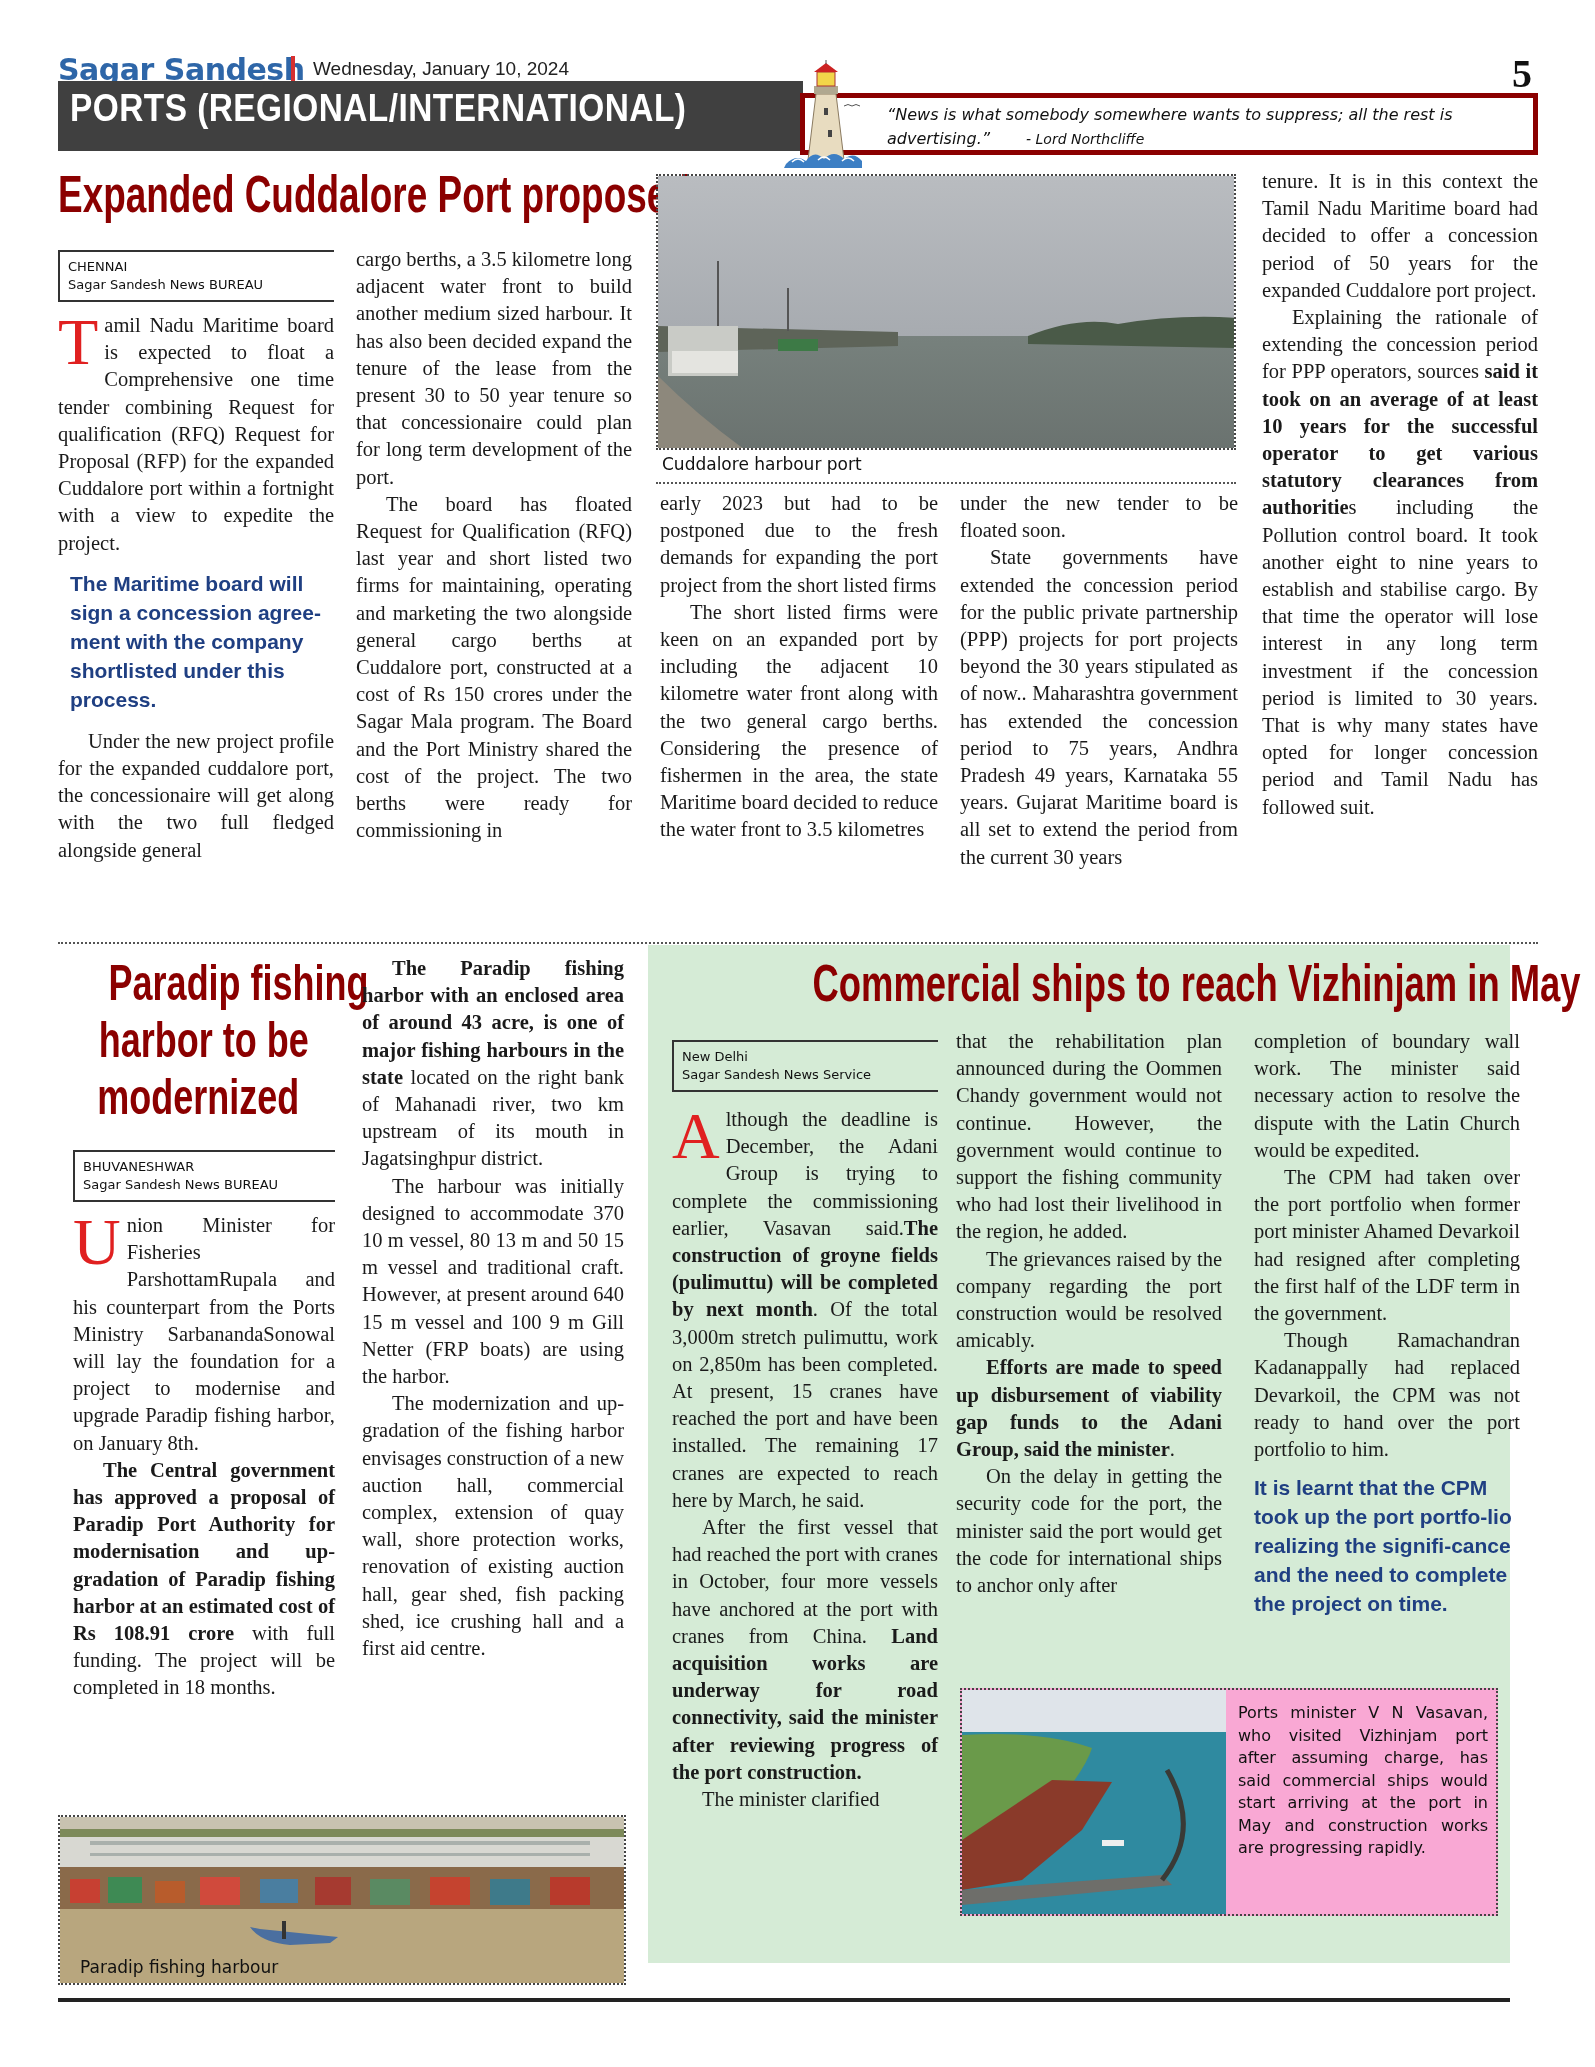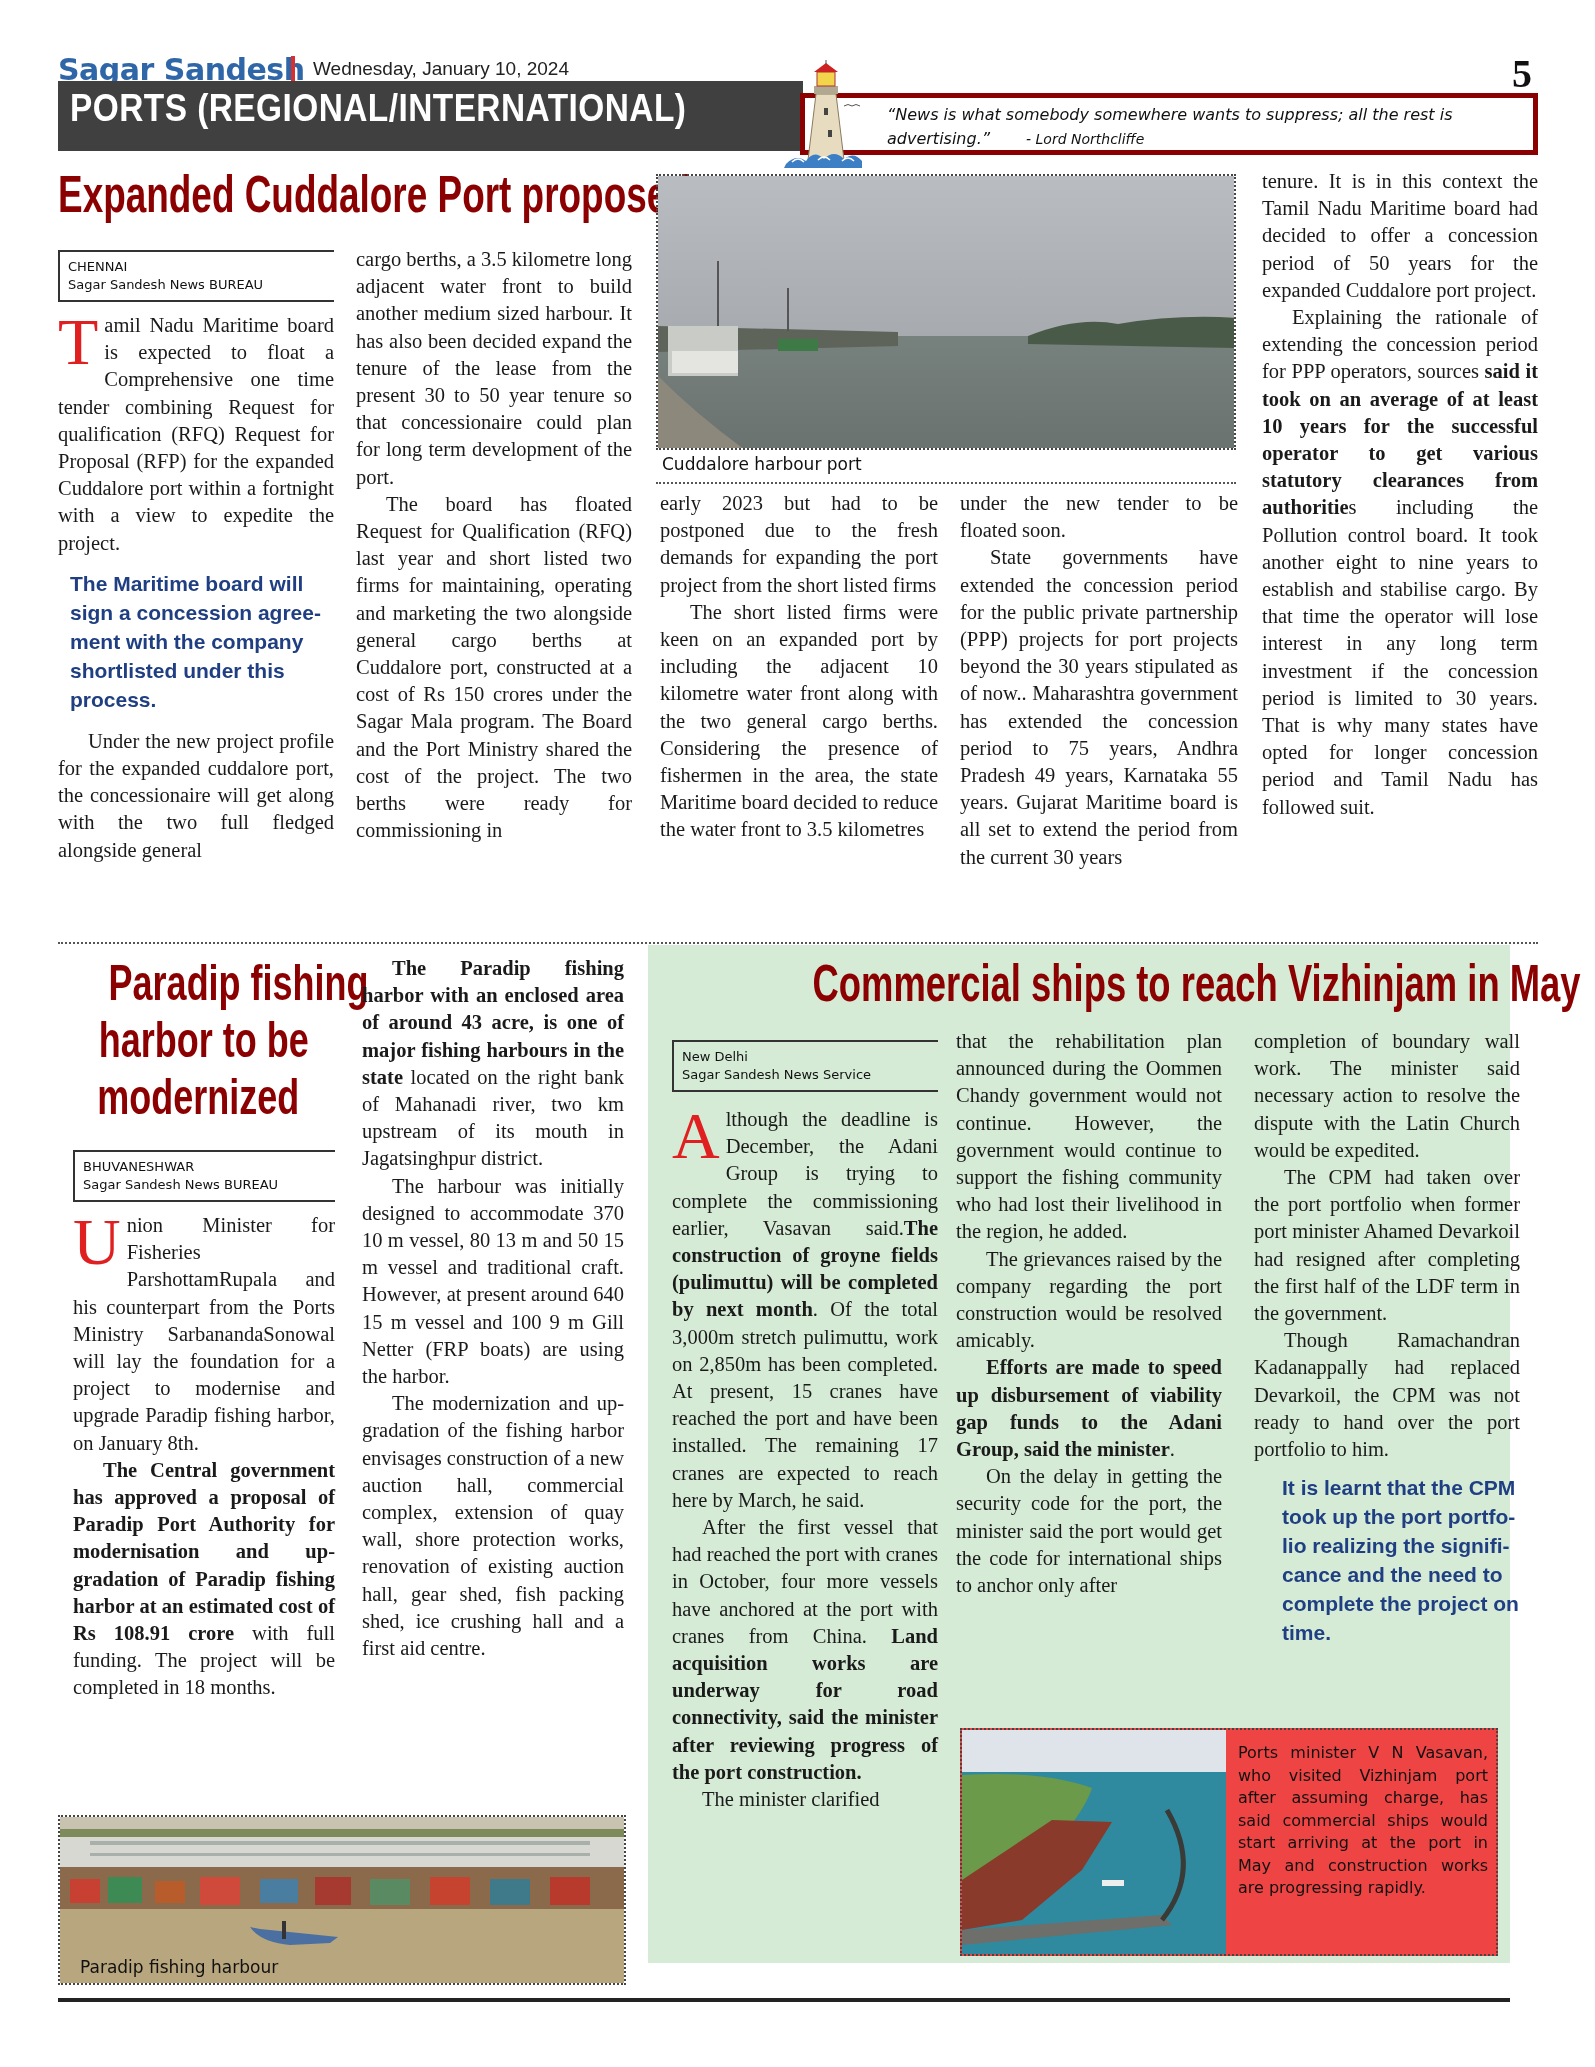--- a/index.html
+++ b/index.html
@@ -197,24 +197,24 @@
   <p class="noindent">that the rehabilitation plan announced during the Oommen Chandy government would not continue. However, the government would continue to support the fishing community who had lost their livelihood in the region, he added.</p>
   <p>The grievances raised by the company regarding the port construction would be resolved amicably.</p>
   <p><b>Efforts are made to speed up disbursement of viability gap funds to the Adani Group, said the minister</b><span>.</span></p>
   <p>On the delay in getting the security code for the port, the minister said the port would get the code for international ships to anchor only after</p>
 </div>
 
 <div class="col" style="left:1254px; top:1028px; width:266px;">
   <p class="noindent">completion of boundary wall work. The minister said necessary action to resolve the dispute with the Latin Church would be expedited.</p>
   <p>The CPM had taken over the port portfolio when former port minister Ahamed Devarkoil had resigned after completing the first half of the LDF term in the government.</p>
   <p>Though Ramachandran Kadanappally had replaced Devarkoil, the CPM was not ready to hand over the port portfolio to him.</p>
-  <div class="pullquote" style="margin-top:10px;margin-left:28px;">It is learnt that the CPM took up the port portfo-lio realizing the signifi-cance and the need to complete the project on time.</div>
-</div>
-
-<div class="photo" style="left:960px; top:1728px; width:538px; height:228px; background:#ef4444;">
+  <div class="pullquote" style="margin-top:10px;">It is learnt that the CPM took up the port portfo-lio realizing the signifi-cance and the need to complete the project on time.</div>
+</div>
+
+<div class="photo" style="left:960px; top:1688px; width:538px; height:228px; background:#f9a8d4;">
   <svg width="264" height="226" viewBox="0 0 264 226" preserveAspectRatio="none" style="position:absolute; left:0; top:0;">
     <rect width="264" height="50" fill="#dfe4ea"></rect>
     <rect y="42" width="264" height="184" fill="#2f8aa0"></rect>
     <path d="M0 45 Q80 40 130 58 Q120 90 60 150 L0 170 Z" fill="#6a9a4a"></path>
     <path d="M0 150 L90 90 L150 92 L120 140 L60 190 L0 200 Z" fill="#8a3a2a"></path>
     <path d="M0 200 L200 185 L210 195 L0 215 Z" fill="#6e6e6a"></path>
     <path d="M205 80 Q240 140 200 190" fill="none" stroke="#3a3a36" stroke-width="5"></path>
     <rect x="140" y="150" width="22" height="6" fill="#eee"></rect>
   </svg>
   <div style="position:absolute; left:276px; top:12px; width:250px; font-family:'DejaVu Sans', sans-serif; font-size:16px; line-height:22.5px; text-align:justify; color:#111;">Ports minister V N Vasavan, who visited Vizhinjam port after assuming charge, has said commercial ships would start arriving at the port in May and construction works are progressing rapidly.</div>

